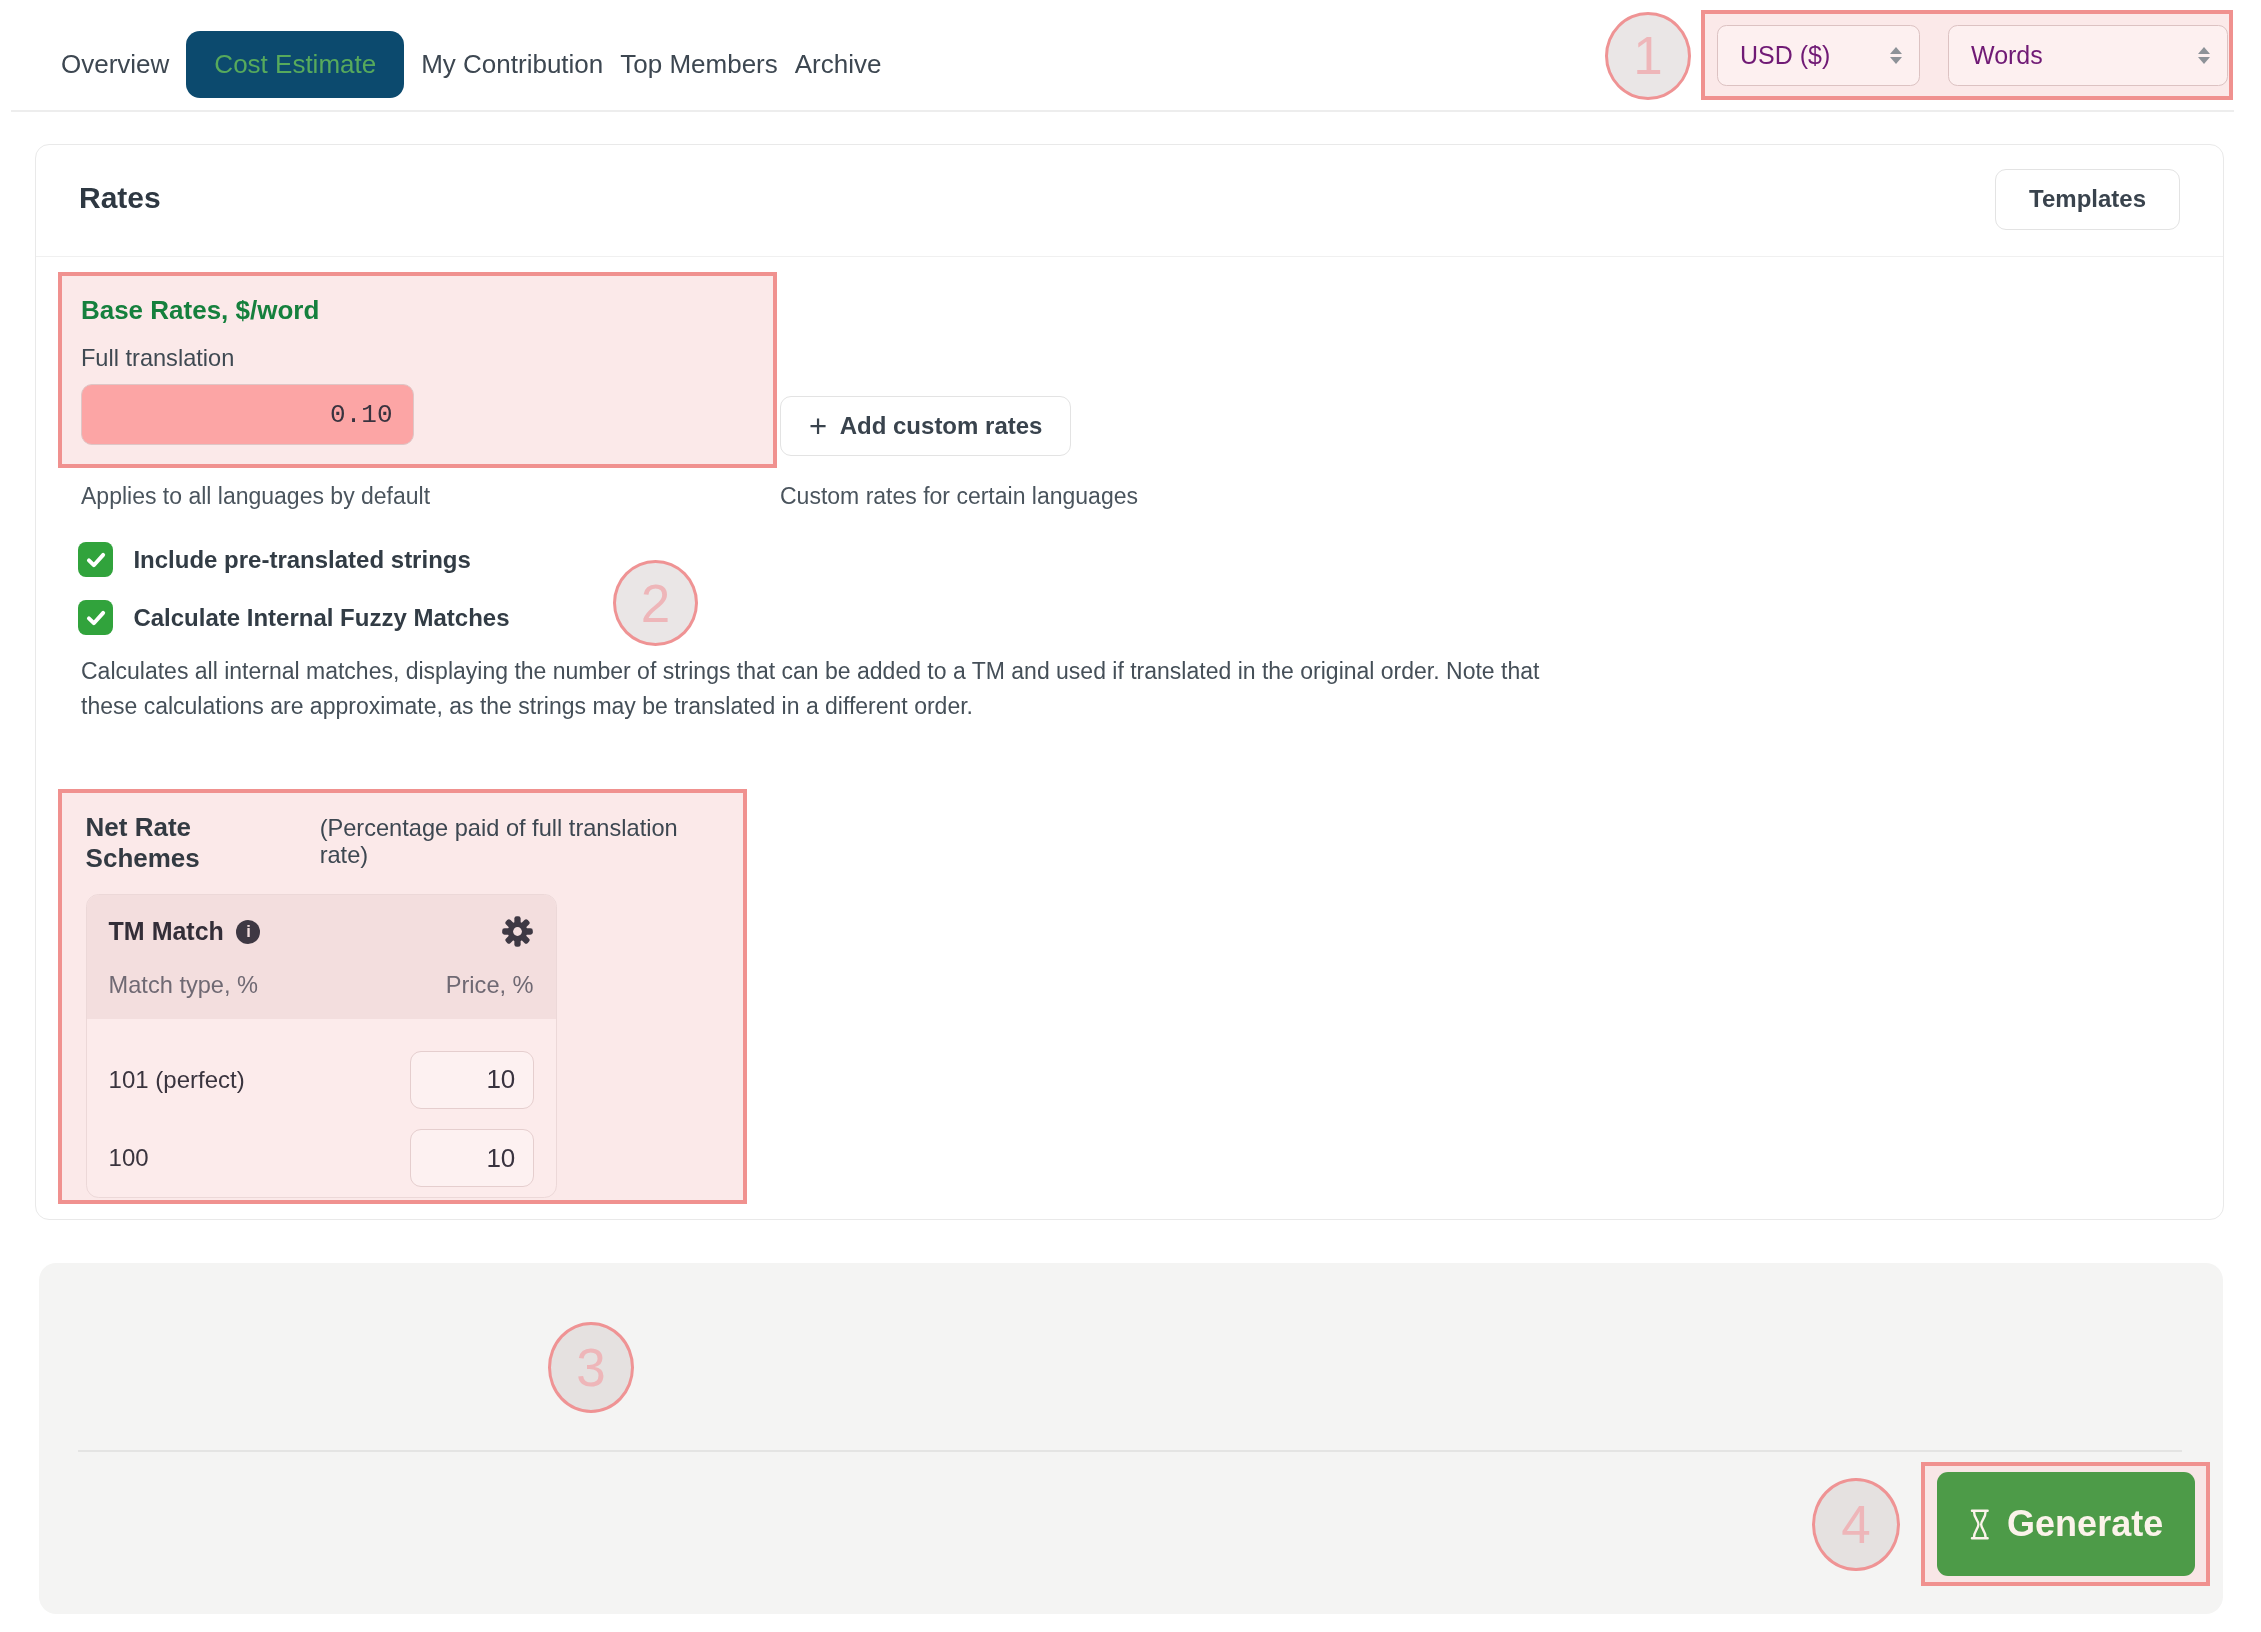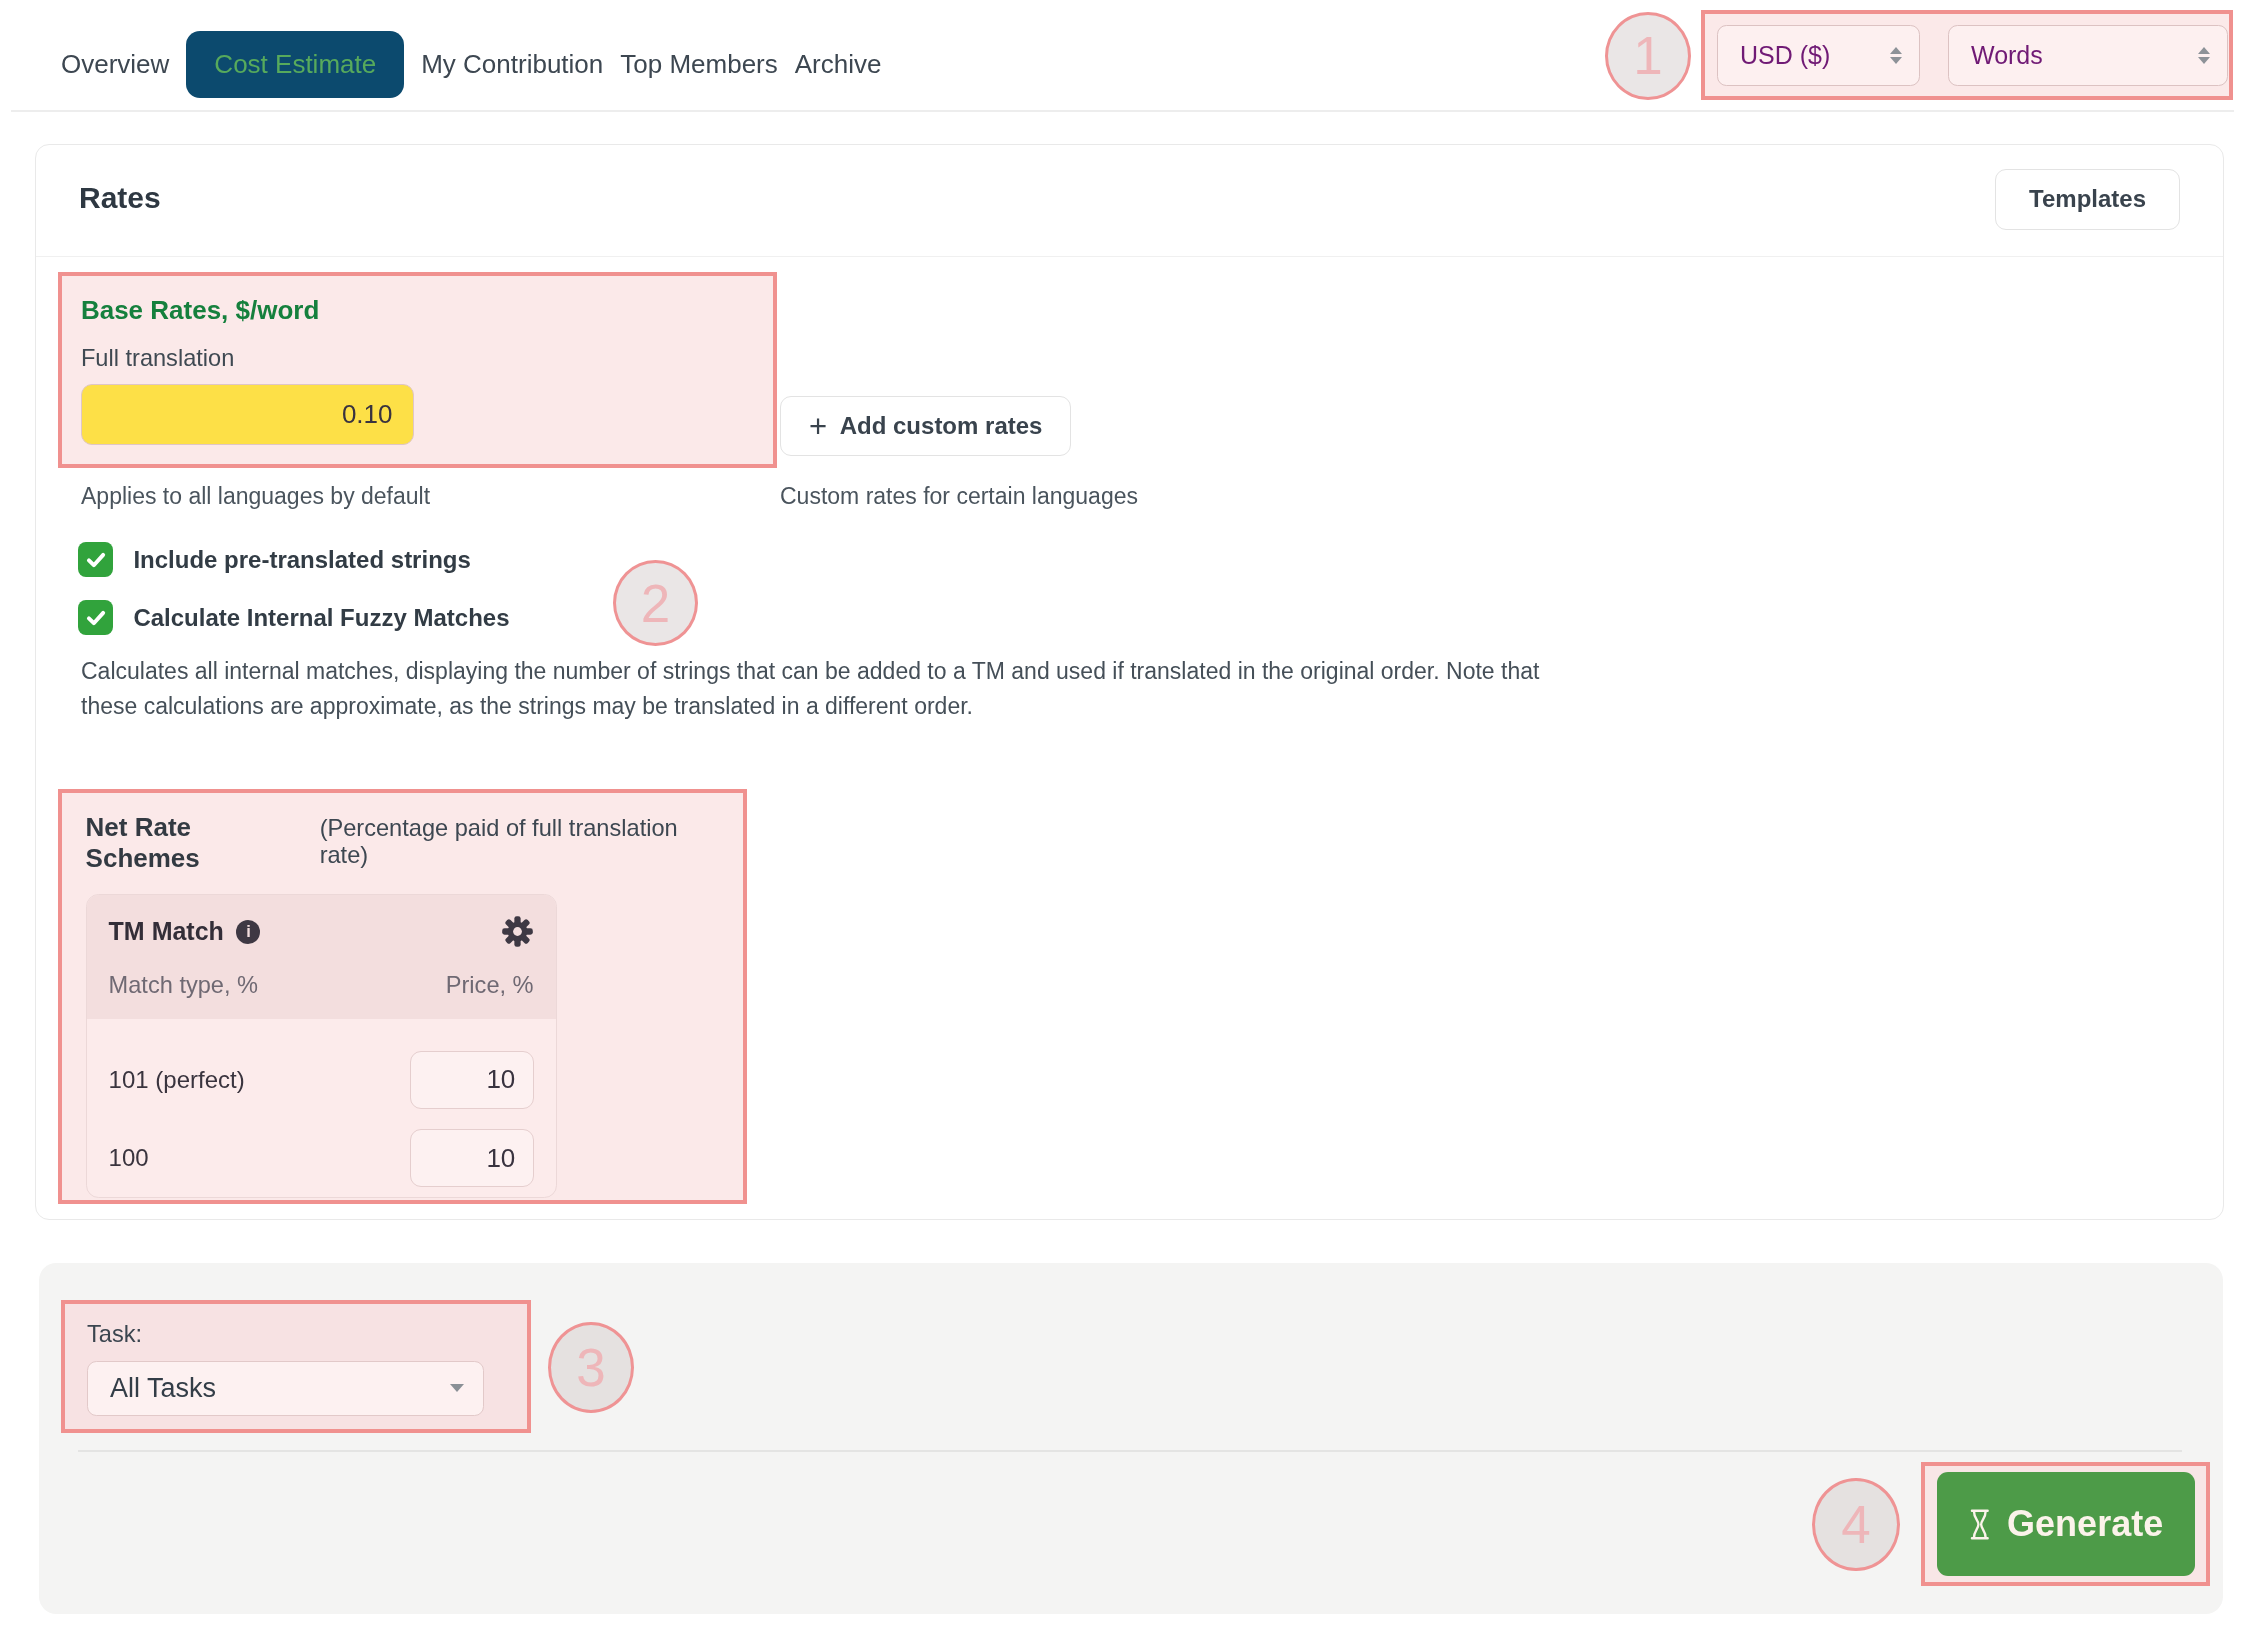--- a/index.html
+++ b/index.html
@@ -44,21 +44,21 @@
     background:#fff;border:1.6px solid #e3e3e3;border-radius:11px;font-size:24px;font-weight:600;
     color:#39434d;cursor:pointer;font-family:inherit;}
   .templates-btn{position:absolute;right:43px;top:23.6px;height:61px;padding:0 33px;}
   
   .base-box{left:22px;top:127px;width:719px;height:196px;padding:12.6px;box-sizing:border-box;}
   .base-title{font-size:26px;font-weight:700;color:#15803d;margin:6.3px 0 0 6.3px;}
   .base-grid{display:flex;gap:19px;margin:19px 0 0 6.3px;}
   .base-col{width:333px;}
   .field-label{font-size:23.6px;color:#3f4952;margin-bottom:12.6px;}
   .pink-input{box-sizing:border-box;width:333px;height:61px;border:1.6px solid #dfc6c6;border-radius:11px;
-    background:#fde047;font-family:Liberation Sans, sans-serif;font-size:26px;color:#39333f;text-align:right;
+    background:#fca5a5;font-family:Liberation Mono, monospace;font-size:26px;color:#39333f;text-align:right;
     padding:0 20.4px;outline:none;}
   .add-custom{position:absolute;left:744px;top:251px;height:60px;padding:0 28px;}
   .plus{font-size:31px;font-weight:400;margin-right:12.6px;color:#39434d;line-height:1;}
   .helper{position:absolute;font-size:23px;color:#4a545d;}
   .helper-left{left:45px;top:338px;}
   .helper-right{left:744px;top:338px;}
   
   .opt{position:absolute;left:42px;display:flex;align-items:center;gap:20.4px;cursor:pointer;}
   .opt-1{top:397px;}
   .opt-2{top:455px;}
@@ -216,27 +216,20 @@
         <div class="tm-row">
           <span class="tm-row-label">100</span>
           <input class="tm-input" type="text" value="10" style="">
         </div>
       </div>
     </div>
   </div>
 </div>
 
 <div class="panel">
-  <div class="hl task-box" style="position:absolute;">
-    <div class="task-label">Task:</div>
-    <div class="task-select">
-      <span>All Tasks</span>
-      <span class="task-caret"></span>
-    </div>
-  </div>
 
   <div class="panel-divider"></div>
 
   <div class="hl gen-box" style="position:absolute;">
     <button class="gen-btn">
       <svg width="23.6" height="33" viewBox="0 0 24 32" fill="none">
         <path d="M4 2h16M4 30h16M6 2c0 8 4.6 9.5 4.6 14S6 22 6 30M18 2c0 8-4.6 9.5-4.6 14S18 22 18 30" stroke="#fbf3ea" stroke-width="2.4" stroke-linecap="round"></path>
       </svg>
       <span>Generate</span>
     </button>

